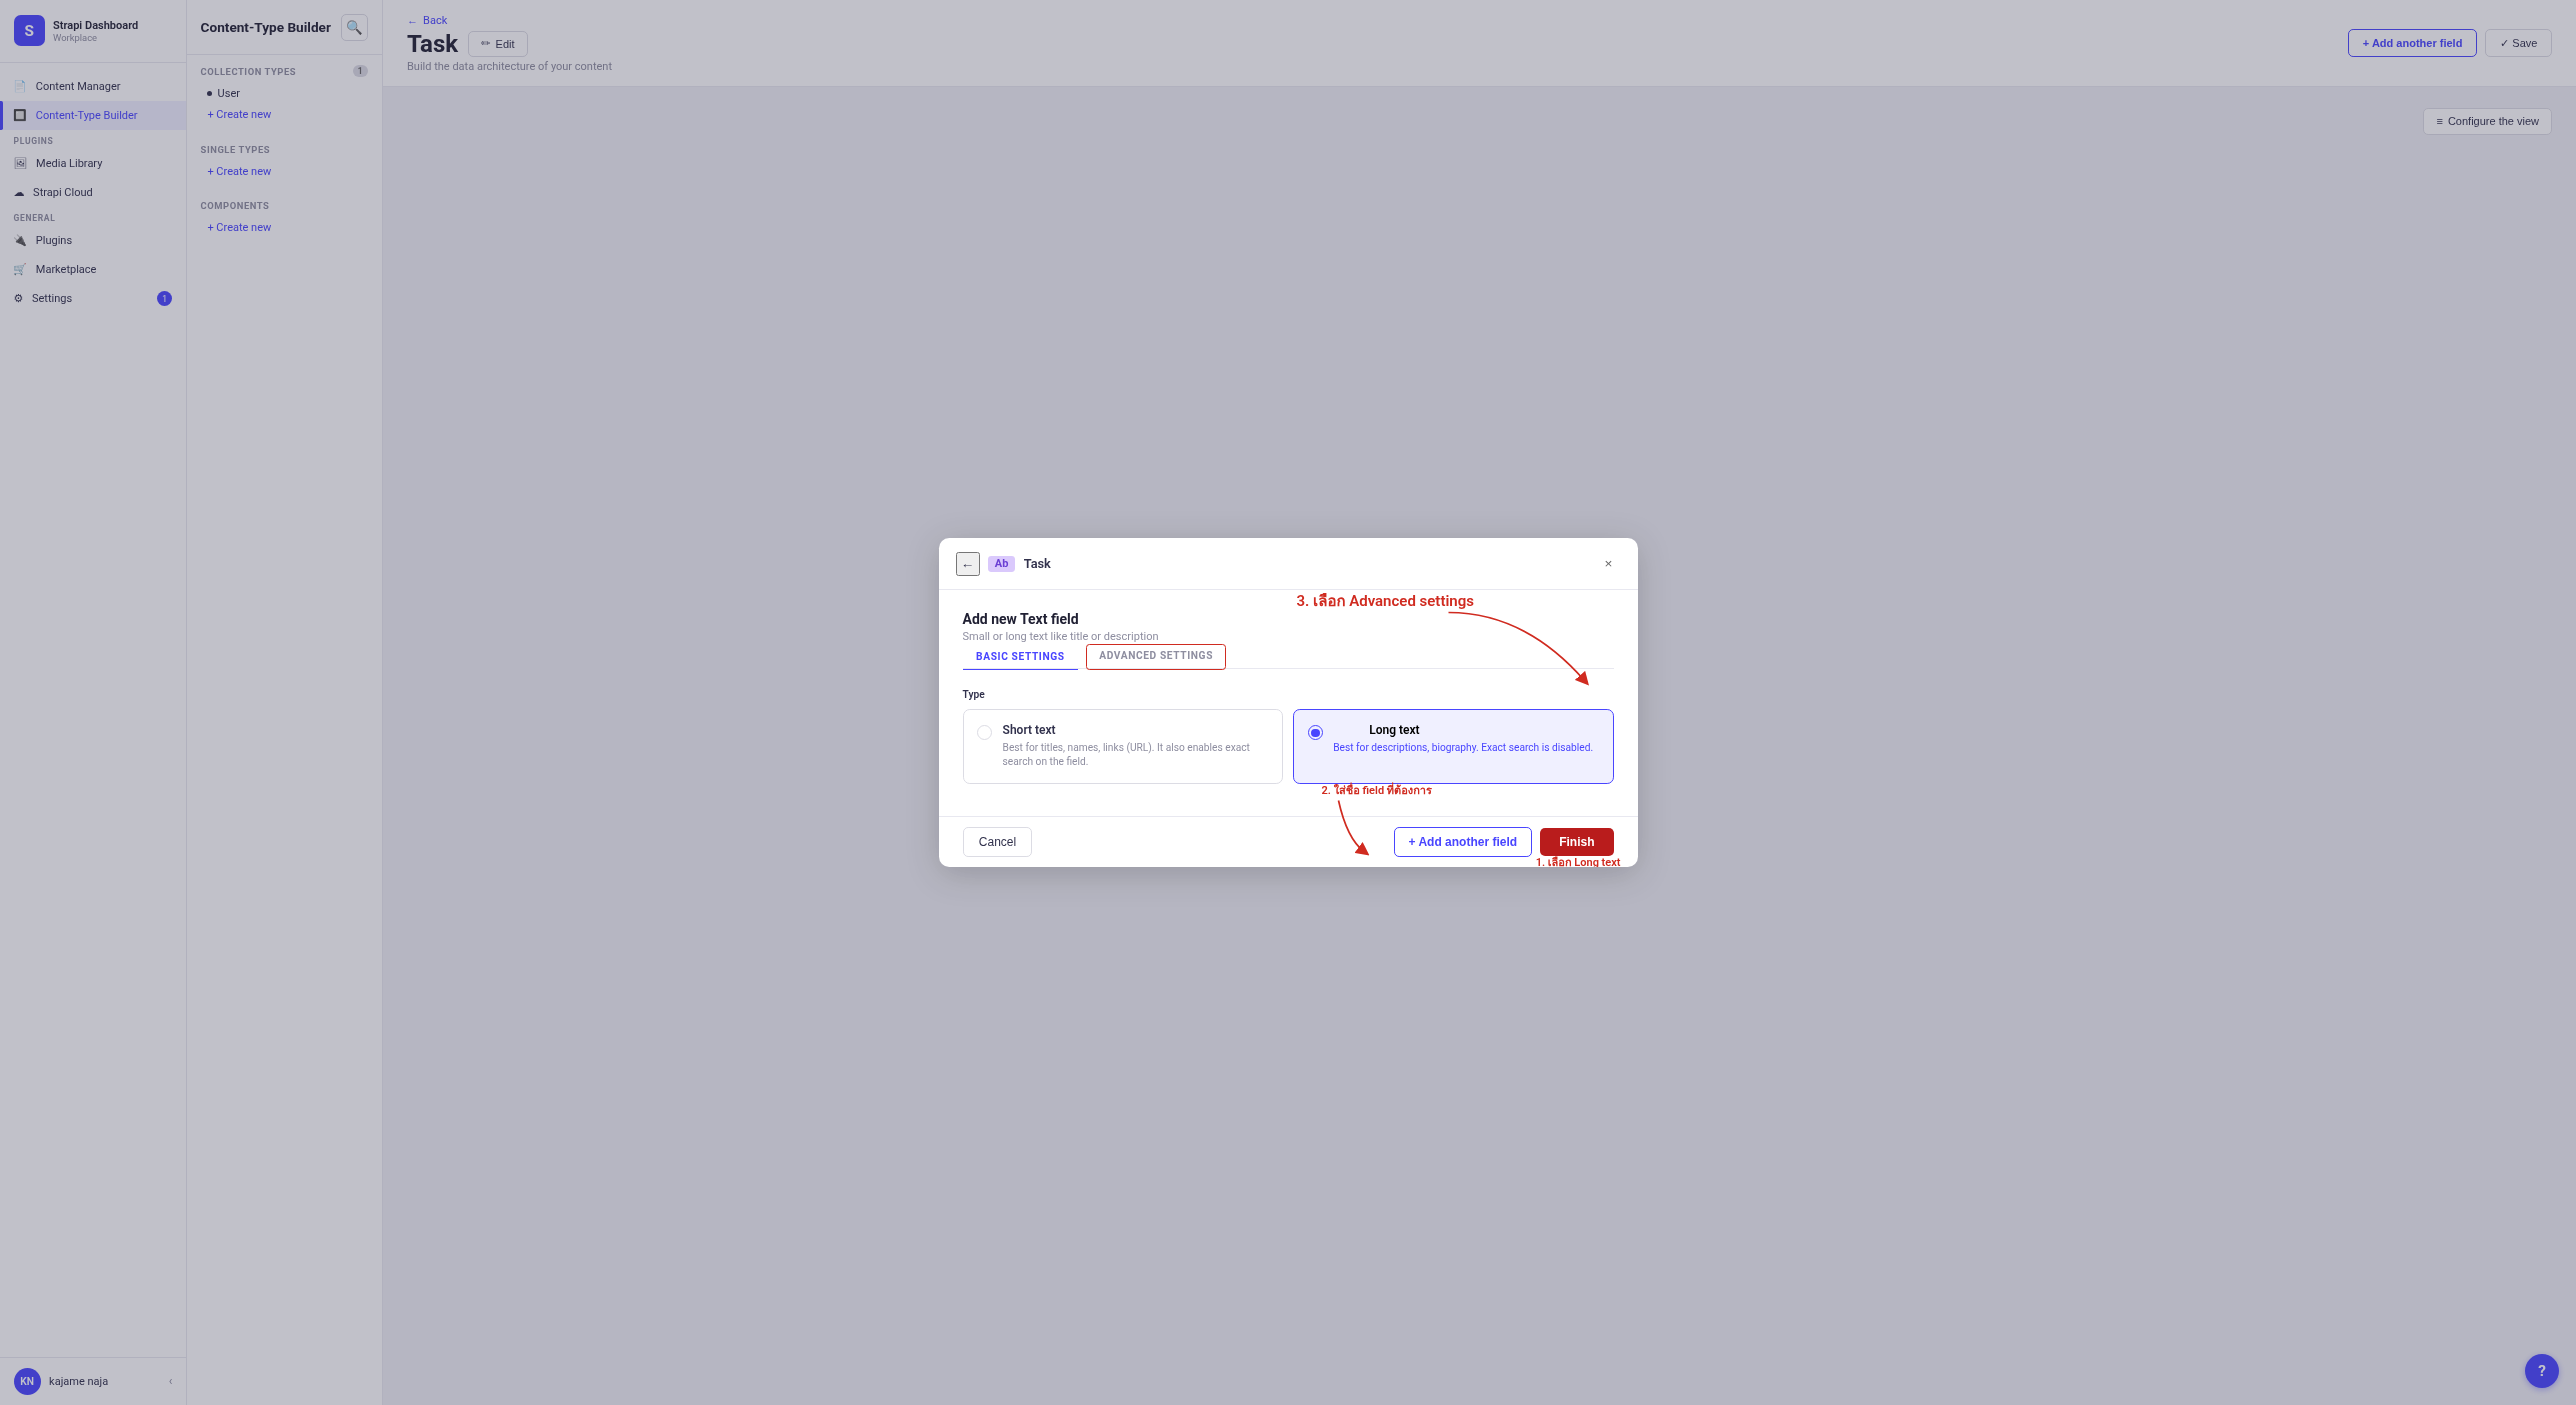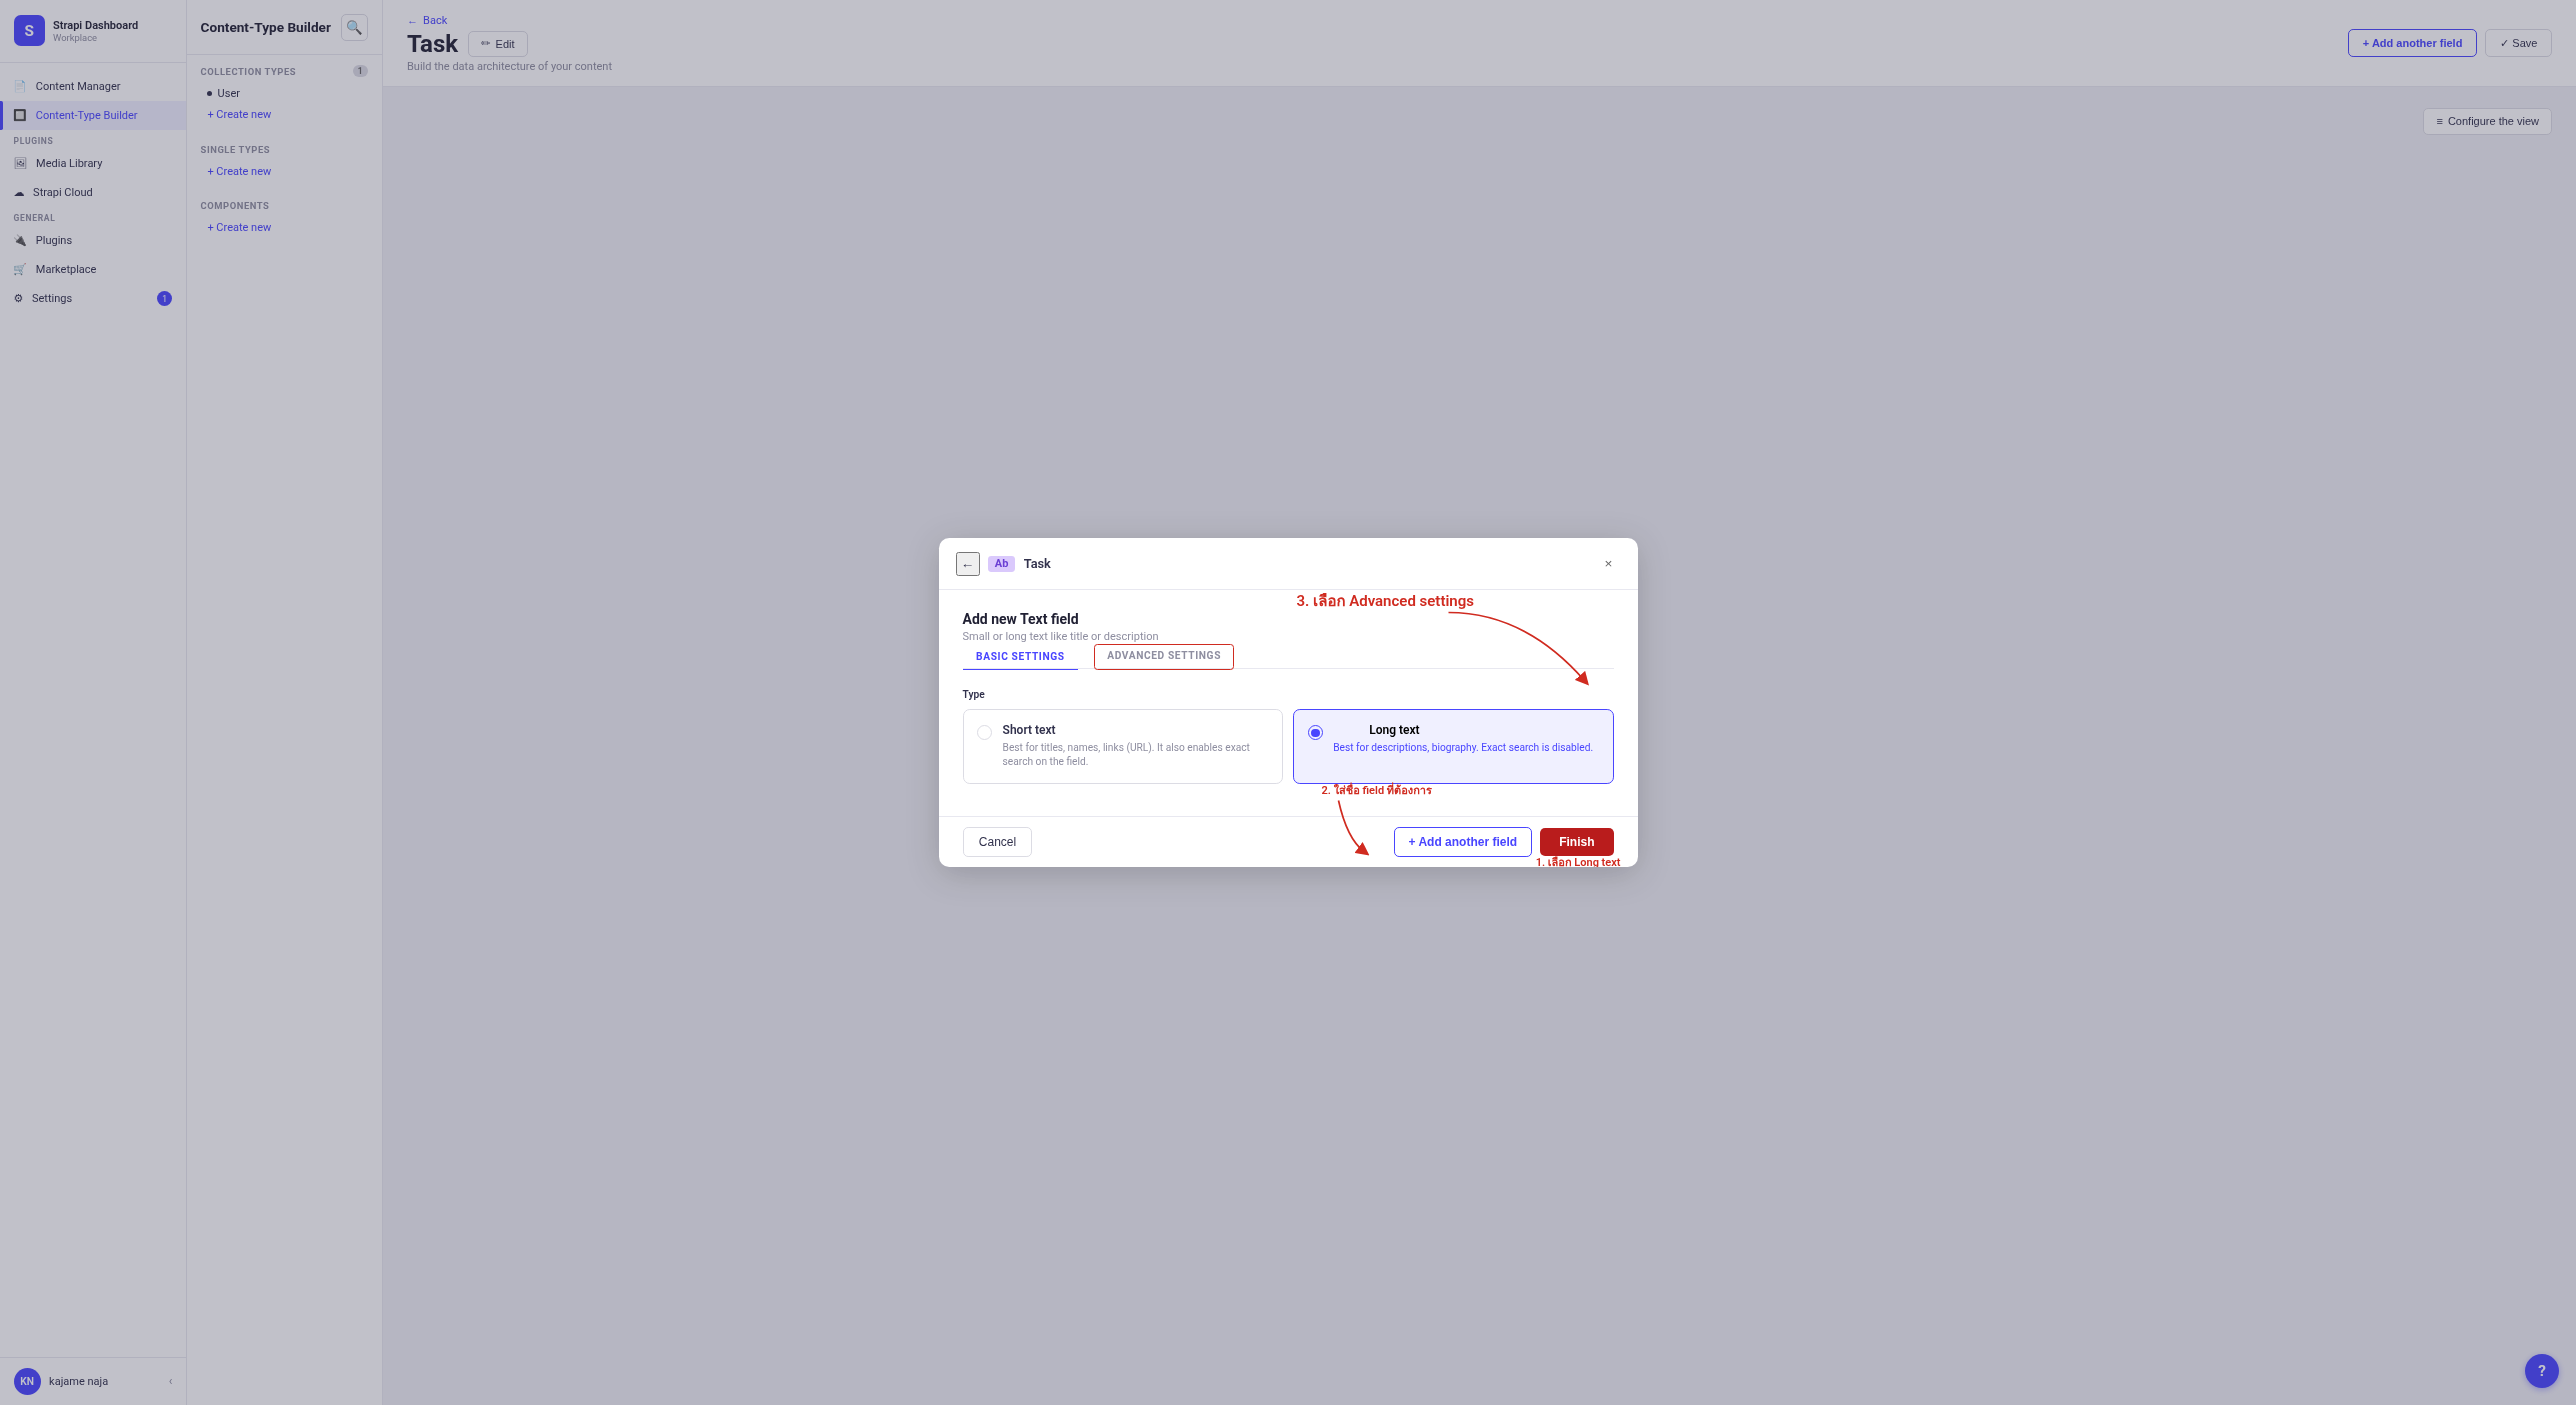--- a/index.html
+++ b/index.html
@@ -219,21 +219,21 @@
       display: flex; align-items: center; justify-content: center;
       cursor: pointer; color: #666; font-size: 13.6px;
       border: none; background: none;
     }
 
     .modal-body { padding: 20.4px 24px 17px; }
     .modal-title { font-size: 14px; font-weight: 700; color: #212134; margin-bottom: 3.4px; }
     .modal-subtitle { font-size: 11px; color: #8e8ea0; margin-bottom: 1px; }
 
     .modal-tabs {
-      display: flex; gap: 16px;
+      display: flex; gap: 8px;
       border-bottom: 1.7px solid #e8e8f0;
       margin-bottom: 20.4px;
     }
     .modal-tab {
       padding: 6.8px 13.6px;
       font-size: 10.2px; font-weight: 700; letter-spacing: 0.06em;
       text-transform: uppercase; cursor: pointer;
       color: #8e8ea0;
       border-bottom: 1.7px solid transparent;
       margin-bottom: -1.7px;

